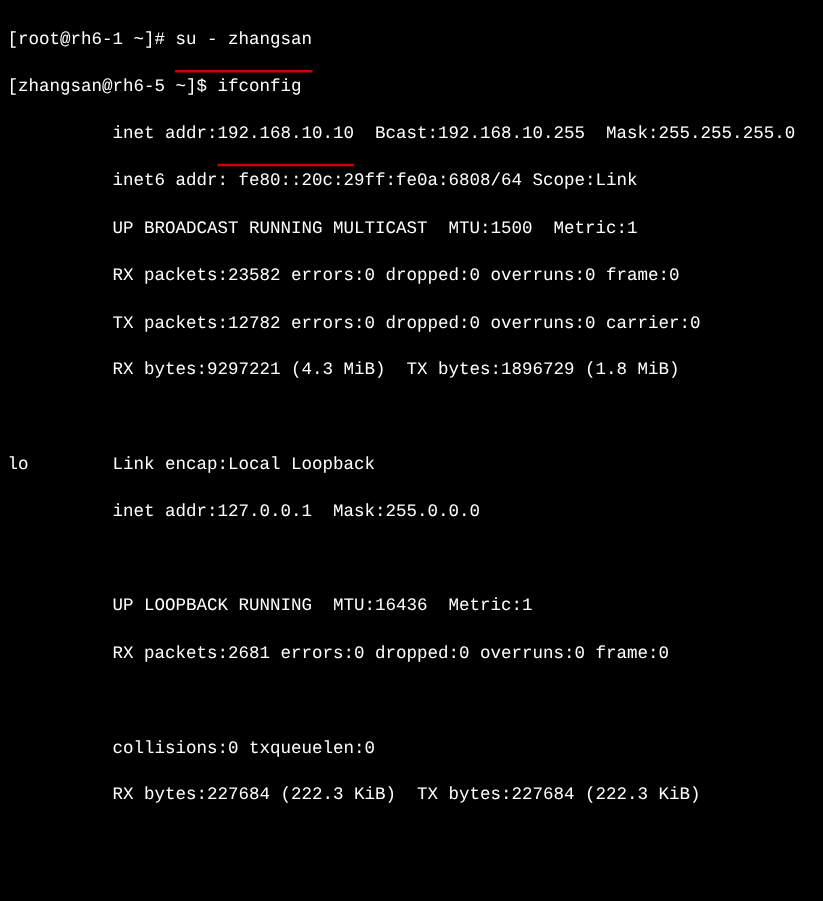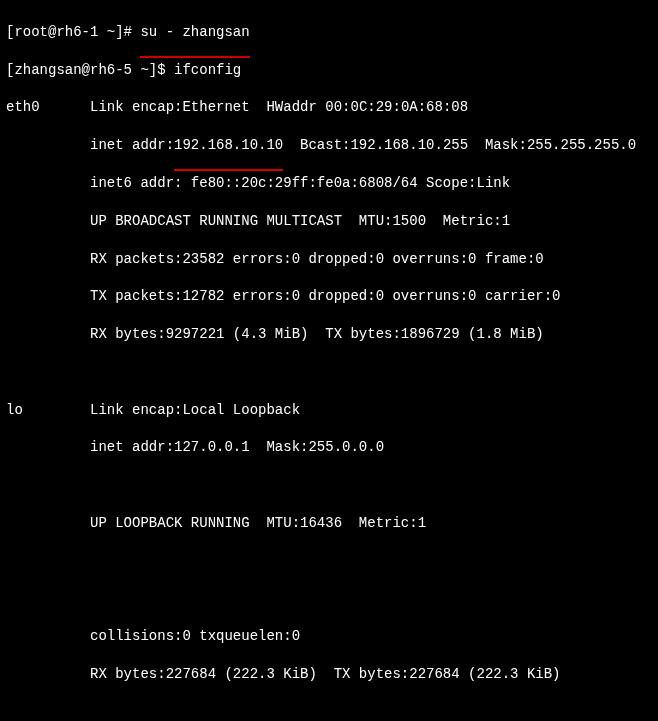--- a/index.html
+++ b/index.html
@@ -26,33 +26,32 @@
     border-bottom: 2px solid #d00000;
     padding-bottom: 16px;
   }
 </style>
 </head>
 <body>
 
 <div class="terminal">
 <span class="line"><span>[root@rh6-1 ~]# </span><span class="underline-red">su - zhangsan</span></span>
 <span class="line"><span>[zhangsan@rh6-5 ~]$ </span><span>ifconfig</span></span>
-<span class="line"><span>eth0</span>      <span>Link encap:Ethernet  HWaddr 00:0C:29:0A:68:08</span></span>
 <span class="line"><span>          </span><span>inet addr:</span><span class="underline-red">192.168.10.10</span><span>  Bcast:192.168.10.255  Mask:255.255.255.0</span></span>
 <span class="line"><span>          </span><span>inet6 addr: fe80::20c:29ff:fe0a:6808/64 Scope:Link</span></span>
 <span class="line"><span>          </span><span>UP BROADCAST RUNNING MULTICAST  MTU:1500  Metric:1</span></span>
 <span class="line"><span>          </span><span>RX packets:23582 errors:0 dropped:0 overruns:0 frame:0</span></span>
 <span class="line"><span>          </span><span>TX packets:12782 errors:0 dropped:0 overruns:0 carrier:0</span></span>
 <span class="line"><span>          </span><span>RX bytes:9297221 (4.3 MiB)  TX bytes:1896729 (1.8 MiB)</span></span>
 <span class="line"> </span>
 <span class="line"><span>lo</span>        <span>Link encap:Local Loopback</span></span>
 <span class="line"><span>          </span><span>inet addr:127.0.0.1  Mask:255.0.0.0</span></span>
 <span class="line"><span>          </span></span>
 <span class="line"><span>          </span><span>UP LOOPBACK RUNNING  MTU:16436  Metric:1</span></span>
-<span class="line"><span>          </span></span>
+<span class="line"><span>          </span><span>RX packets:2681 errors:0 dropped:0 overruns:0 frame:0</span></span>
 <span class="line"><span>          </span></span>
 <span class="line"><span>          </span><span>collisions:0 txqueuelen:0</span></span>
 <span class="line"><span>          </span><span>RX bytes:227684 (222.3 KiB)  TX bytes:227684 (222.3 KiB)</span></span>
 
 
 
 
 
 
 

